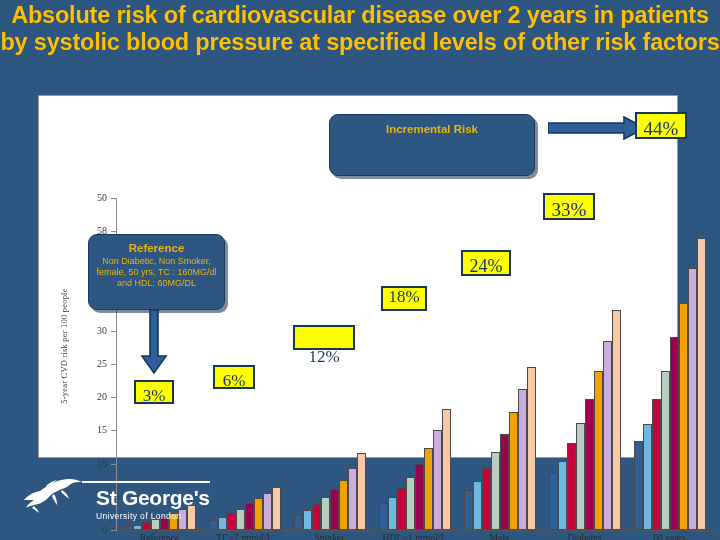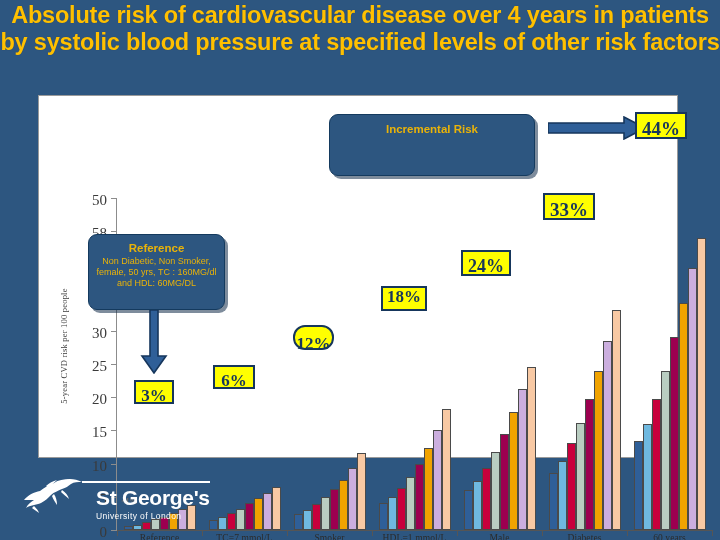--- a/index.html
+++ b/index.html
@@ -36,21 +36,21 @@
   }
   #x-axis-line{
     position:absolute;left:77px;top:434px;
     width:596px;height:1px;background:#555;
   }
   .ytick{
     position:absolute;left:72px;width:6px;height:1px;background:#8c8c8c;
   }
   .ylabel{
     position:absolute;width:26px;text-align:right;left:42px;
-    font-size:15px;color:#3a3a3a;
+    font-size:10px;color:#3a3a3a;
     font-family:"Liberation Serif",serif;
   }
   #y-axis-title{
     position:absolute;left:-60px;top:245px;
     width:170px;text-align:center;
     transform:rotate(-90deg);
     transform-origin:center center;
     font-size:8.5px;color:#3a3a3a;
     font-family:"Liberation Serif",serif;
     letter-spacing:.2px;
@@ -115,29 +115,29 @@
   }
   #arrow-right{
     position:absolute;left:548px;top:116px;width:98px;height:24px;
   }
   
   .pct{
     position:absolute;
     background:#ffff00;
     border:2px solid #16365c;
     color:#16365c;
-    font-weight:bold;
+    font-weight:normal;
     text-align:center;
     font-family:"Liberation Serif",serif;
     box-sizing:border-box;
     line-height:1;
   }
   #pct-3  {left:134px;top:380px;width:40px;height:24px;font-size:17px;padding-top:5px;}
   #pct-6  {left:213px;top:365px;width:42px;height:24px;font-size:17px;padding-top:5px;}
-  #pct-12 {left:293px;top:325px;width:41px;height:25px;font-size:17px;padding-top:8px;border-radius:12px;}
+  #pct-12 {left:293px;top:325px;width:62px;height:25px;font-size:17px;padding-top:21px;}
   #pct-18 {left:381px;top:286px;width:46px;height:25px;font-size:17px;}
   #pct-24 {left:461px;top:250px;width:50px;height:26px;font-size:18px;padding-top:5px;}
   #pct-33 {left:543px;top:193px;width:52px;height:27px;font-size:19px;padding-top:5px;}
   #pct-44 {left:635px;top:112px;width:52px;height:27px;font-size:19px;padding-top:5px;}
   
   #lt1{
     position:absolute;left:82px;top:401px;
     font-size:8px;color:#6d6d6d;font-weight:bold;
     font-family:"Liberation Serif",serif;
   }
@@ -151,21 +151,21 @@
   }
   #logo-name{font-size:21px;font-weight:bold;letter-spacing:-0.3px;display:block;}
   #logo-sub{font-size:8.5px;letter-spacing:.4px;display:block;margin-top:1px;}
   #logo-rule{
     position:absolute;left:64px;top:11px;width:128px;height:1.5px;background:#fff;
   }
 </style>
 </head>
 <body>
 
-<div id="slide-title">Absolute risk of cardiovascular disease over 4 years in patients by systolic blood pressure at specified levels of other risk factors</div>
+<div id="slide-title">Absolute risk of cardiovascular disease over 2 years in patients by systolic blood pressure at specified levels of other risk factors</div>
 
 <div id="chart-panel">
   <div id="y-axis-line"></div>
   <div id="x-axis-line"></div>
   <div id="y-axis-title">5-year CVD risk per 100 people</div>
   <div id="y-ticks">
       <div class="ytick" style="top: 434px;"></div>
       <div class="ylabel" style="top: 428px;">0</div>
       <div class="ytick" style="top: 400.8px;"></div>
       <div class="ylabel" style="top: 394.8px;">5</div>

